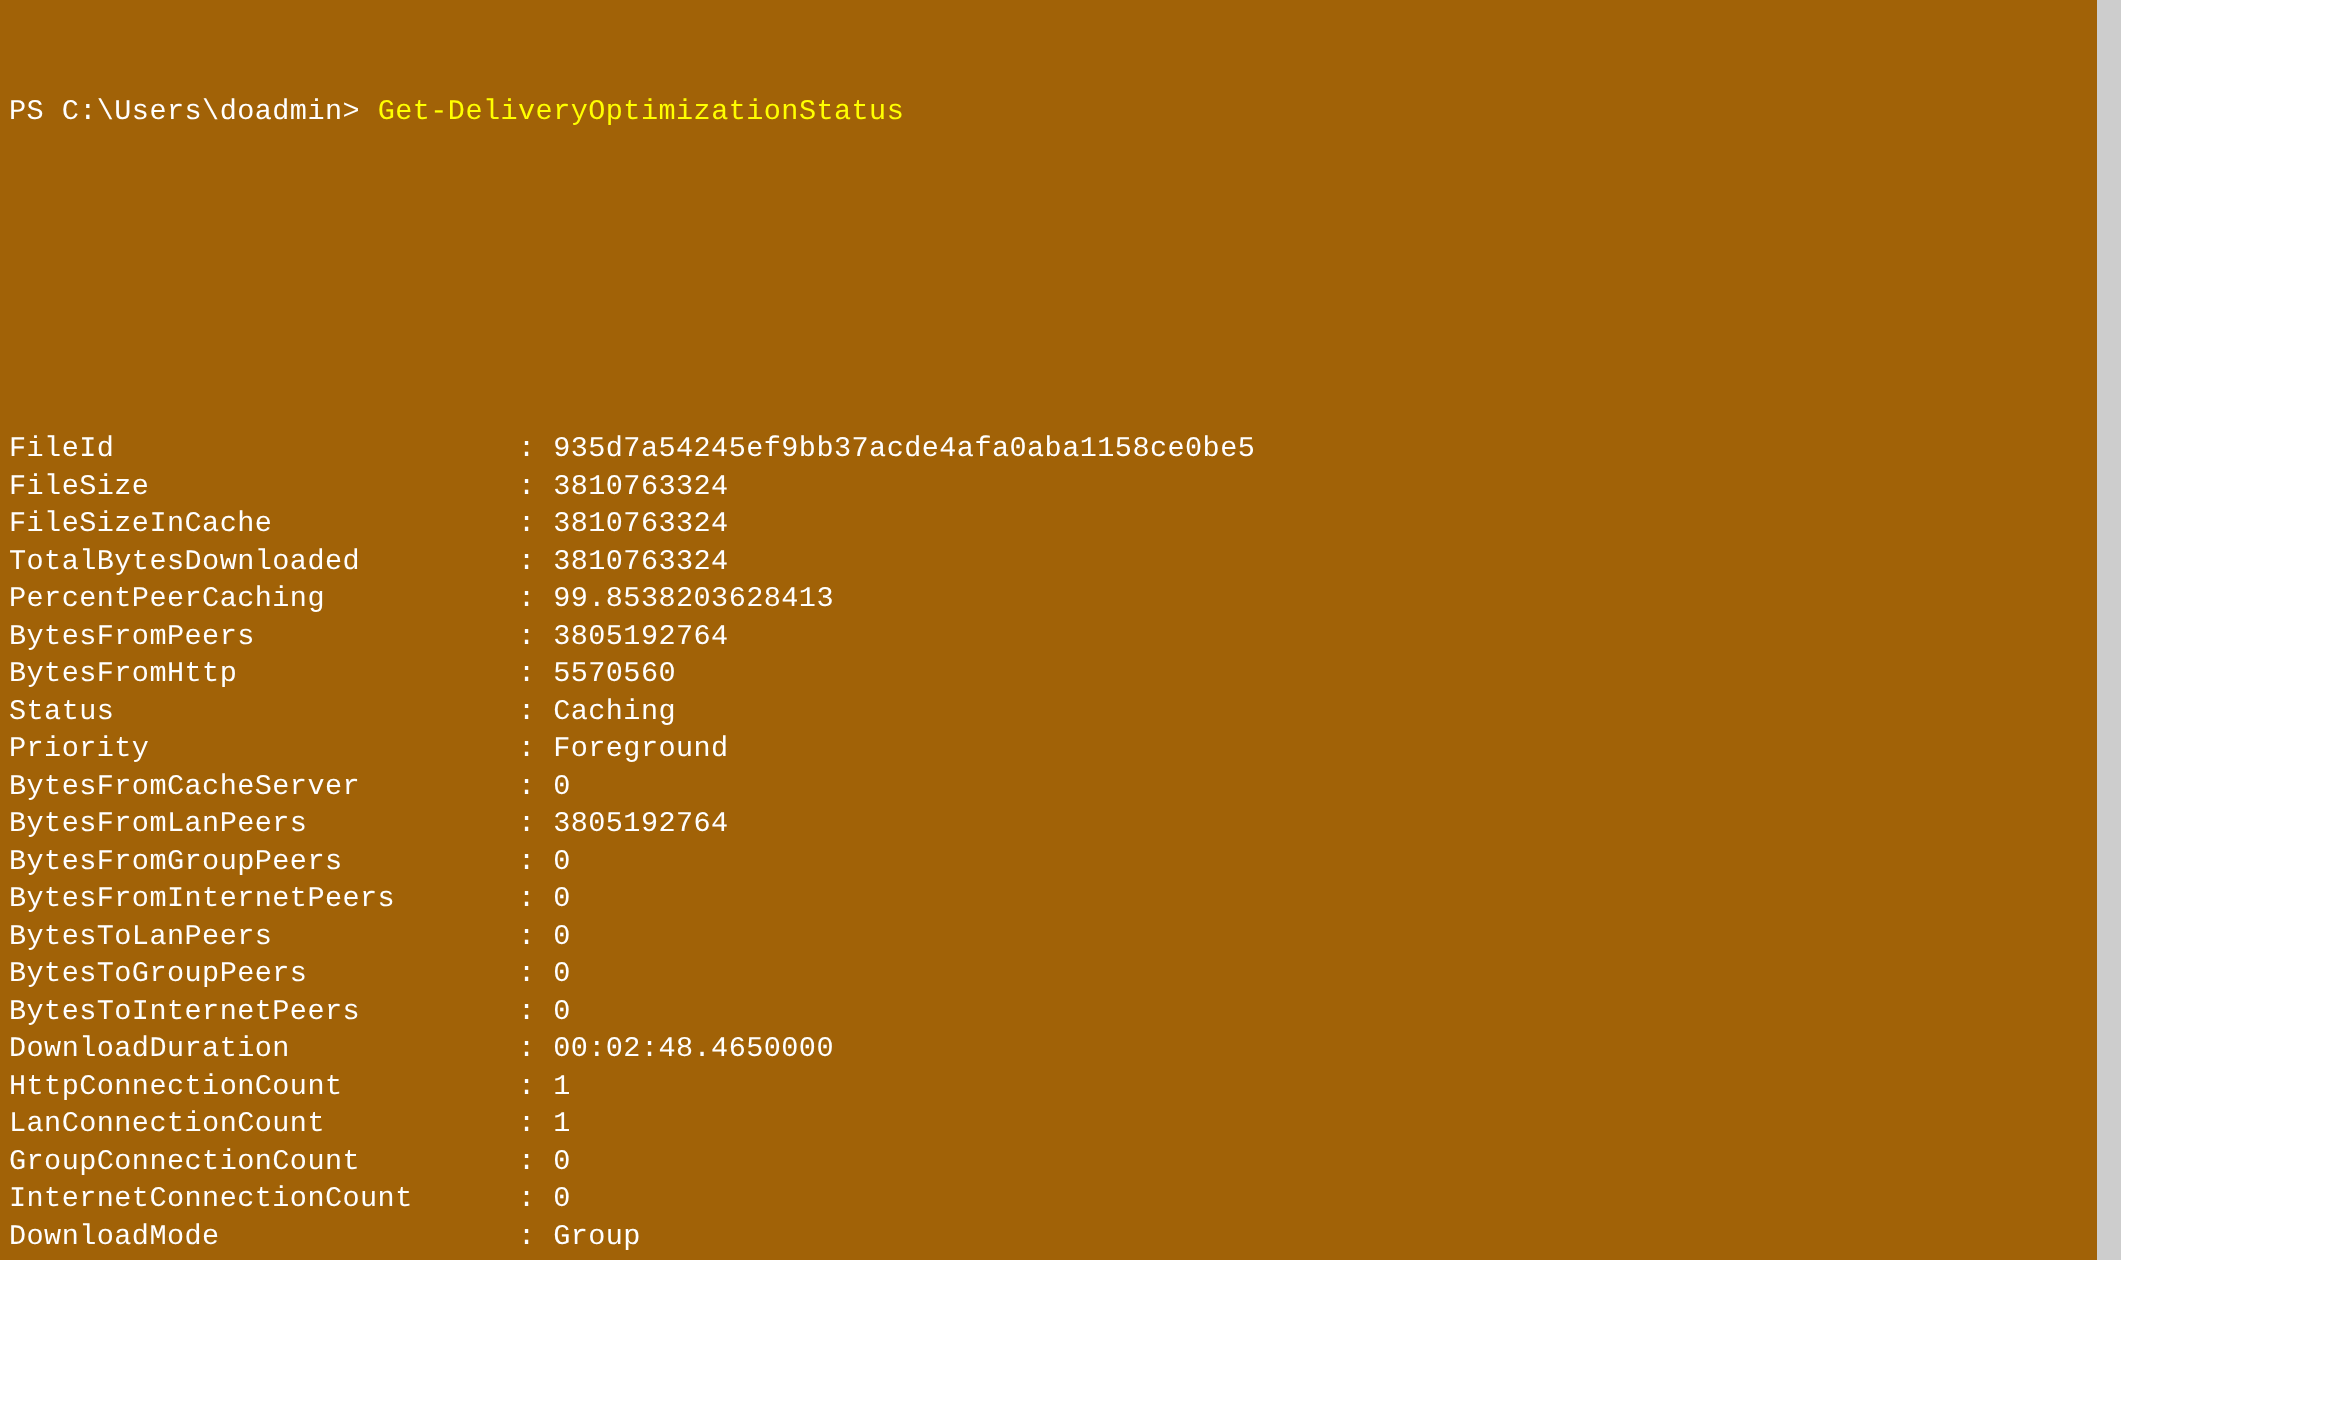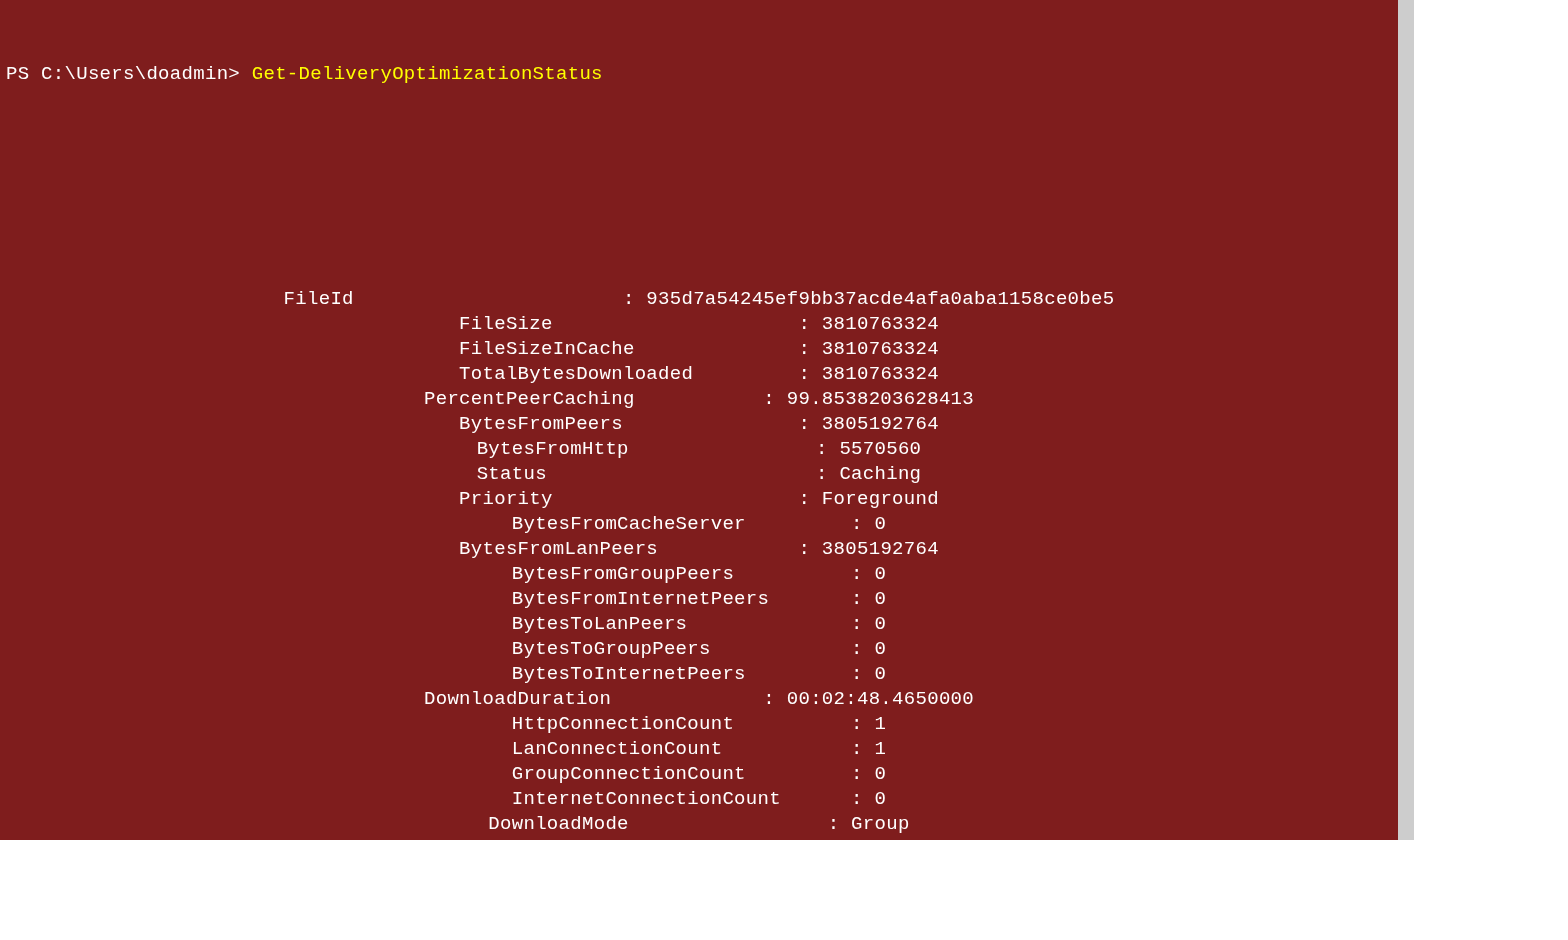--- a/index.html
+++ b/index.html
@@ -7,41 +7,40 @@
       padding: 0;
       box-sizing: border-box;
     }
     body {
       background: #ffffff;
       width: 1568px;
       height: 940px;
       overflow: hidden;
     }
     .terminal {
-      background: #7f1d1d;
+      background: #a16207;
       width: 1398px;
       height: 840px;
       font-family: Consolas, "Courier New", monospace;
       font-size: 19px;
       line-height: 25px;
       color: #ffffff;
       padding: 12px 6px 6px 6px;
       overflow: hidden;
       white-space: pre;
       letter-spacing: 0.3px;
     }
     .prompt {
       color: #ffffff;
     }
     .command {
       color: #ffff00;
     }
     .output-line {
       white-space: pre;
-      text-align: center;
     }
     .scrollbar-right {
       position: absolute;
       left: 1398px;
       top: 0;
       width: 16px;
       height: 840px;
       background: #f0f0f0;
     }
     .scrollbar-thumb {

